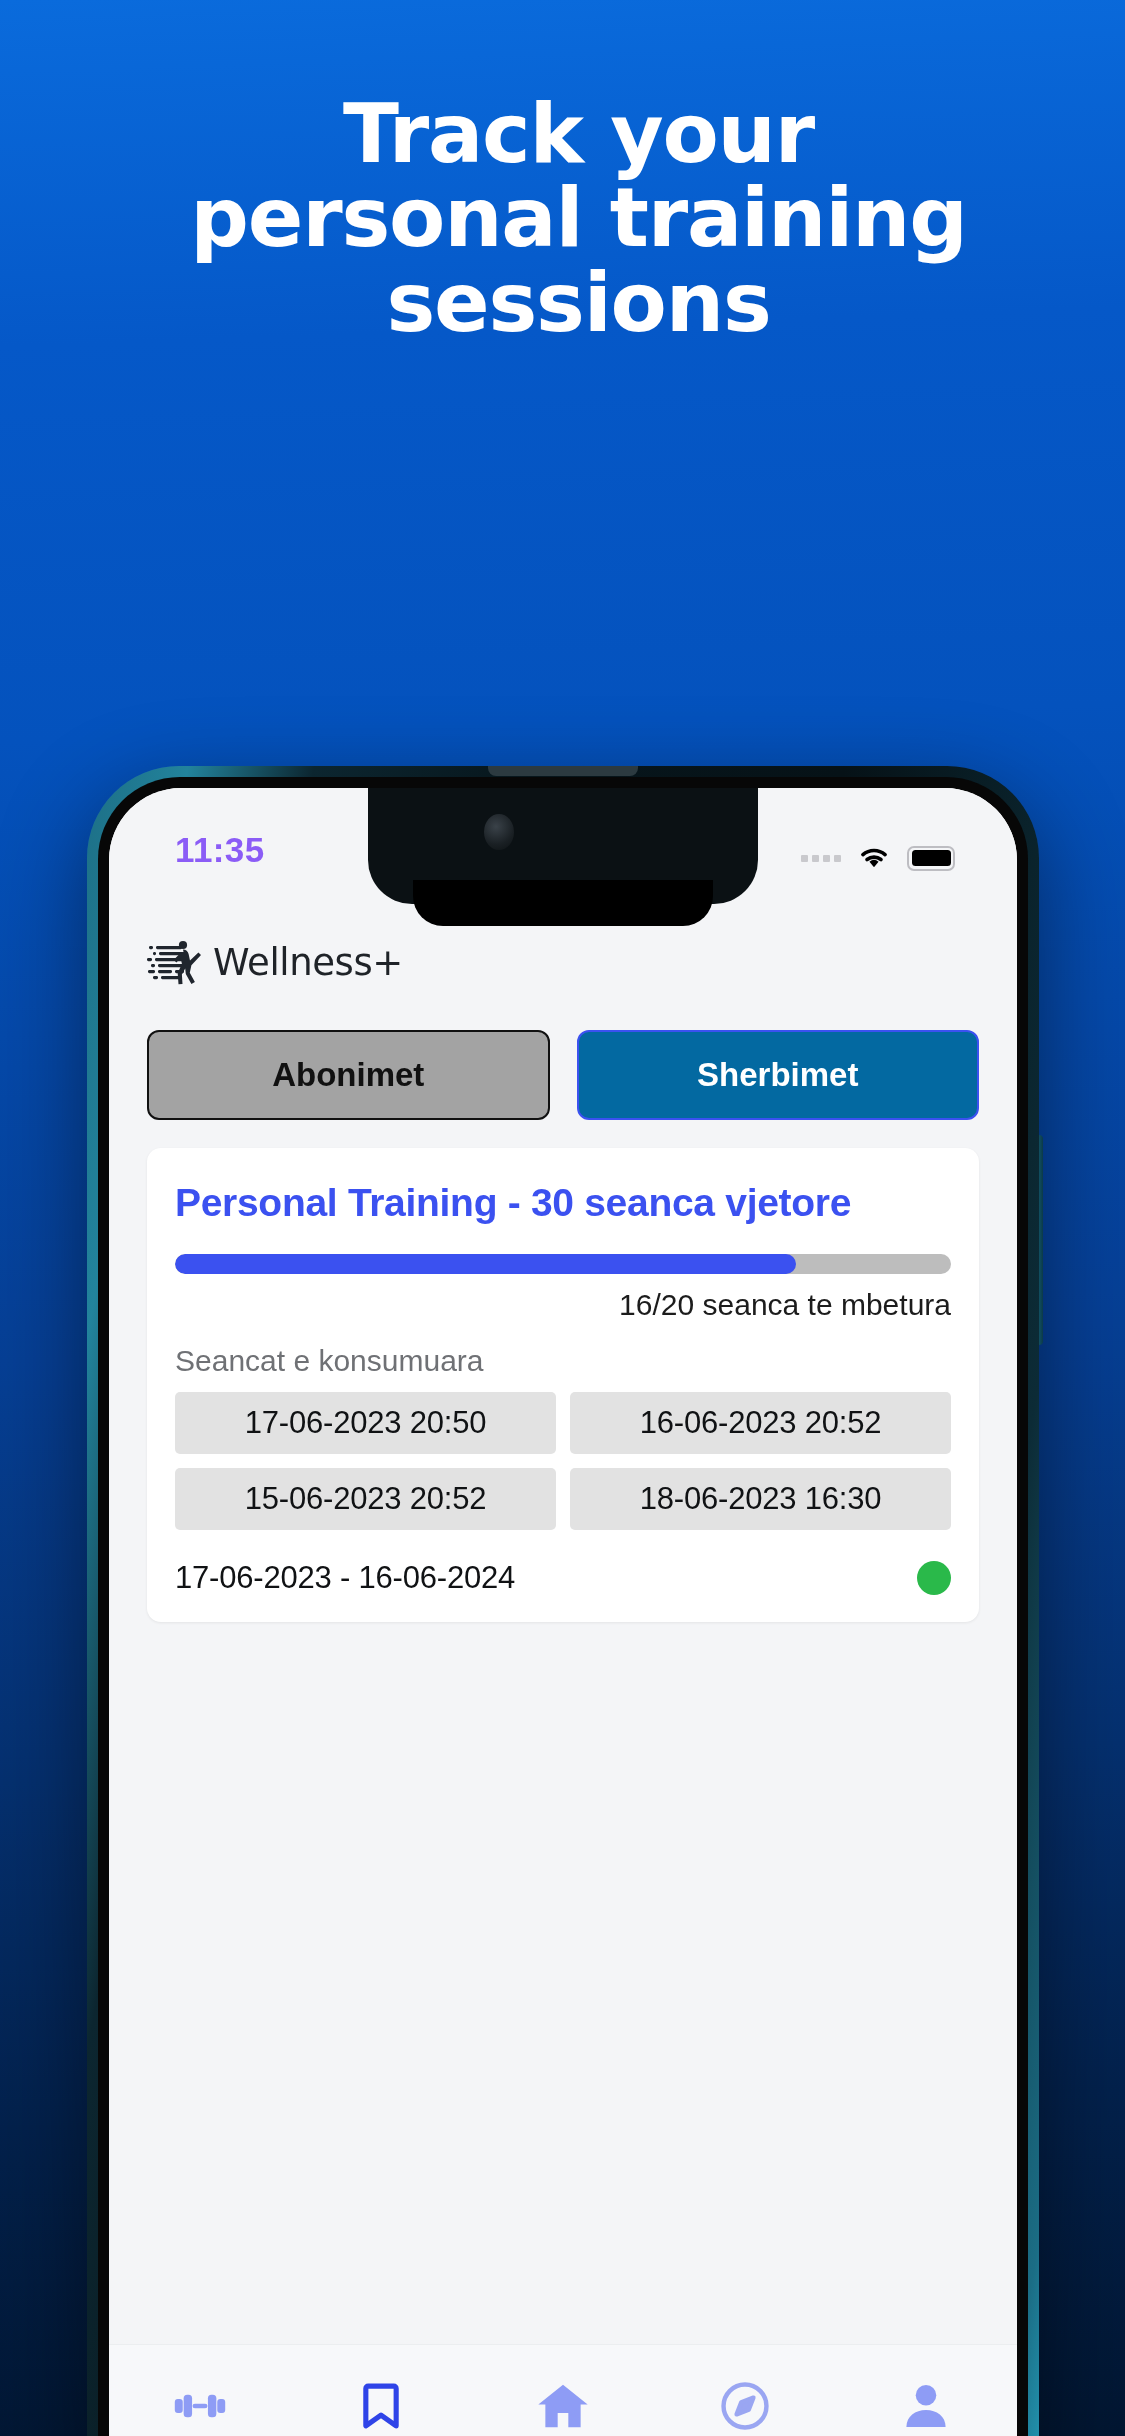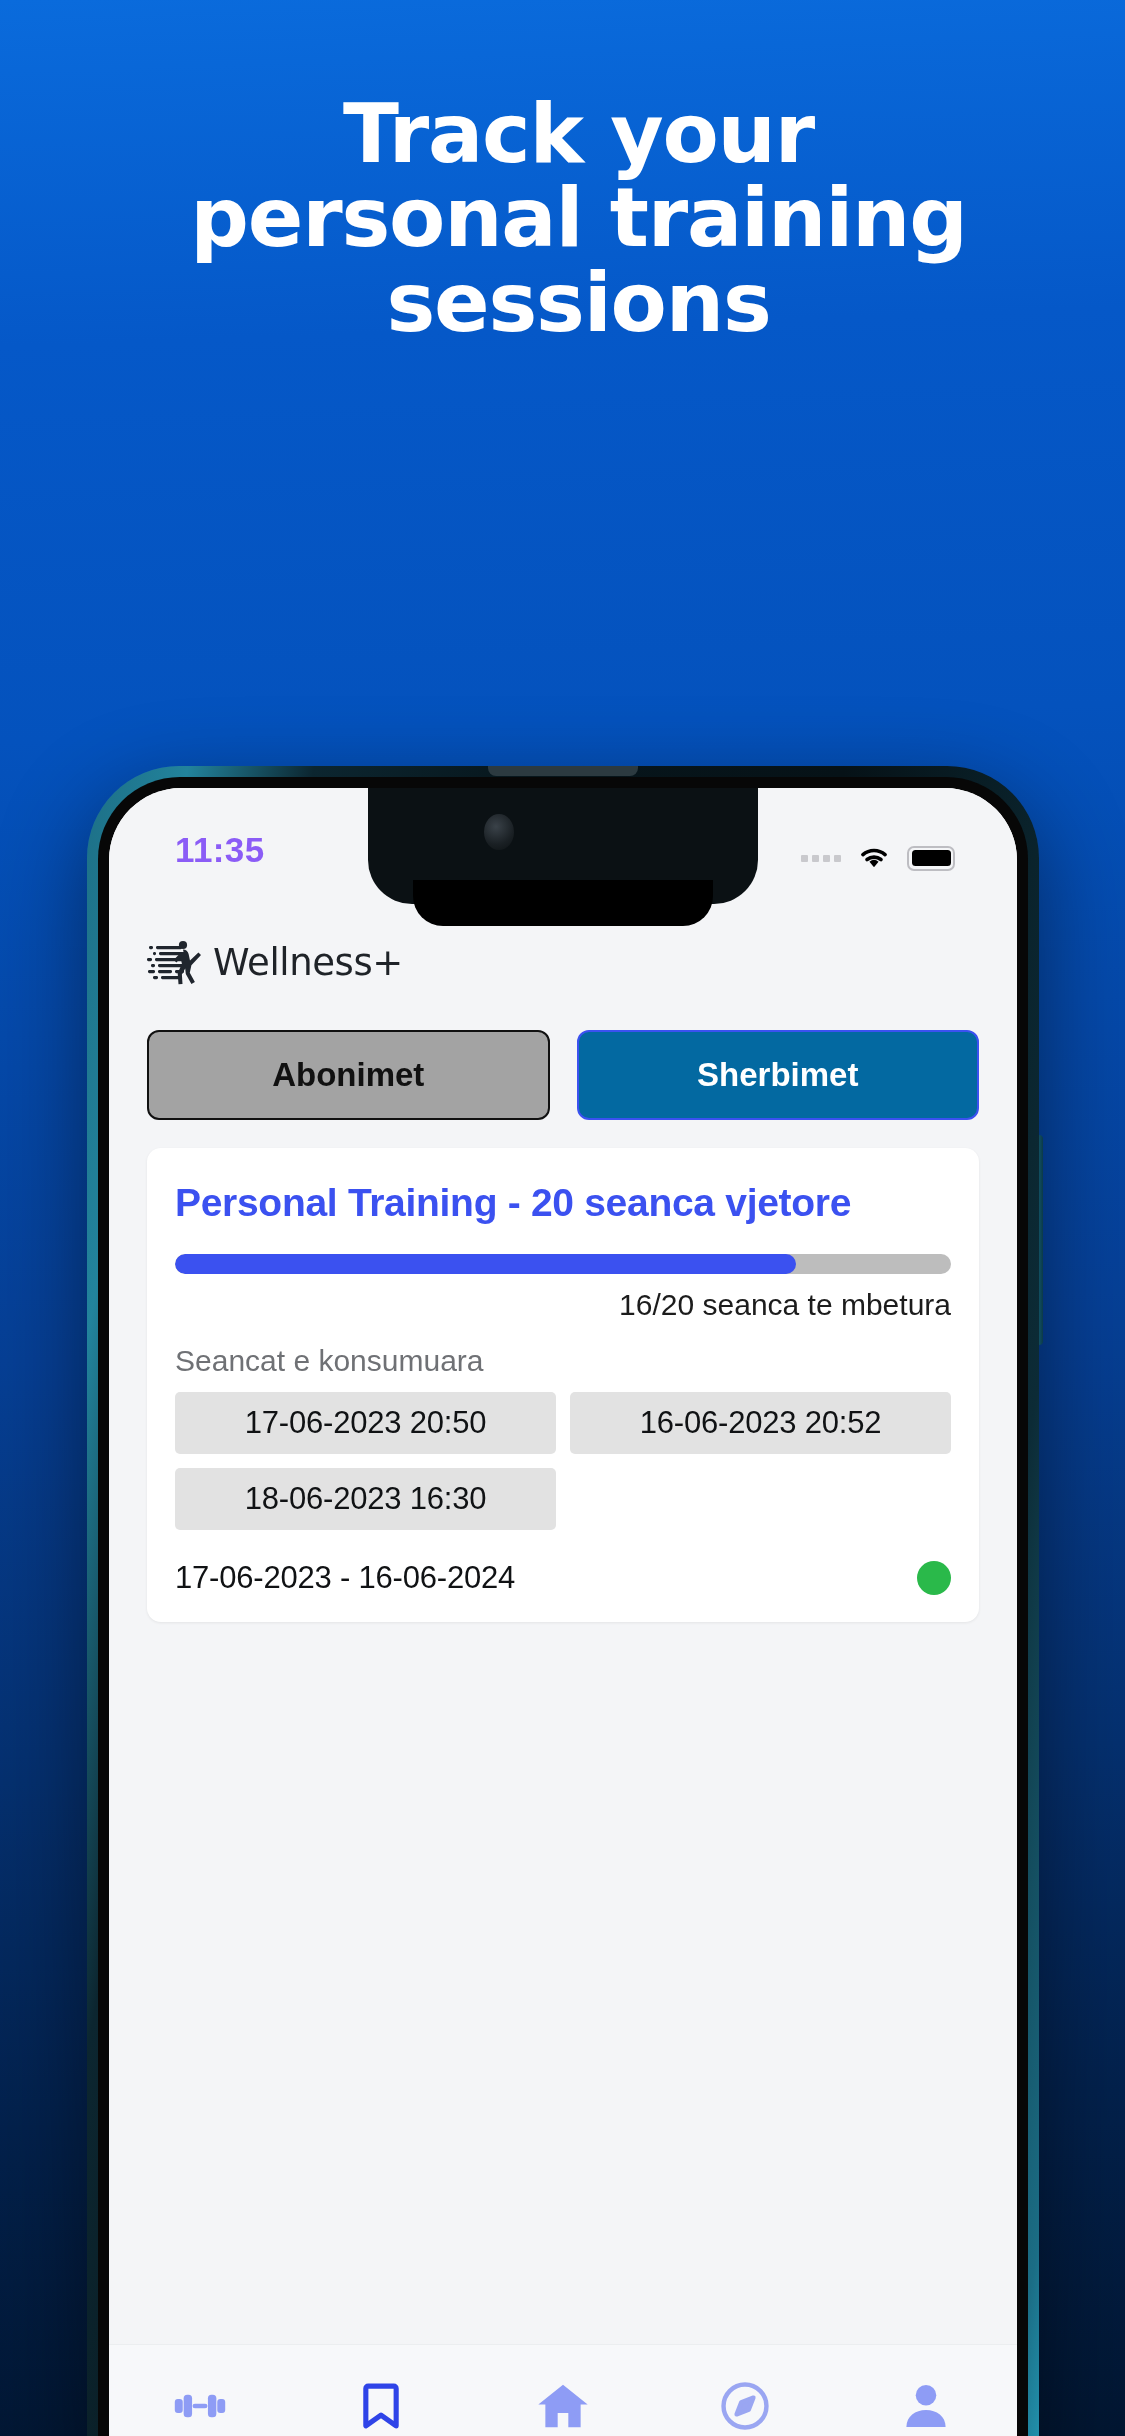--- a/index.html
+++ b/index.html
@@ -291,34 +291,35 @@
           <span class="logo-text">Wellness+</span>
         </div>
       </div>
 
       <div class="tabs">
         <div class="tab tab-outline">Abonimet</div>
         <div class="tab tab-filled">Sherbimet</div>
       </div>
 
       <div class="card">
-        <div class="card-title">Personal Training - 20 seanca vjetore</div>
+        <div class="card-title">Personal Training - 30 seanca vjetore</div>
 
         <div class="progress-wrap">
           <div class="progress-track">
             <div class="progress-fill" id="progress-fill" style="width: 80%;"></div>
           </div>
           <div class="progress-label">16/20 seanca te mbetura</div>
         </div>
 
         <div class="sessions-label">Seancat e konsumuara</div>
 
         <div class="chips">
           <div class="chip">17-06-2023 20:50</div>
           <div class="chip">16-06-2023 20:52</div>
+          <div class="chip">15-06-2023 20:52</div>
           <div class="chip">18-06-2023 16:30</div>
         </div>
 
         <div class="card-footer">
           <div class="date-range">17-06-2023 - 16-06-2024</div>
           <div class="status-dot"></div>
         </div>
       </div>
 
       <div class="spacer"></div>

